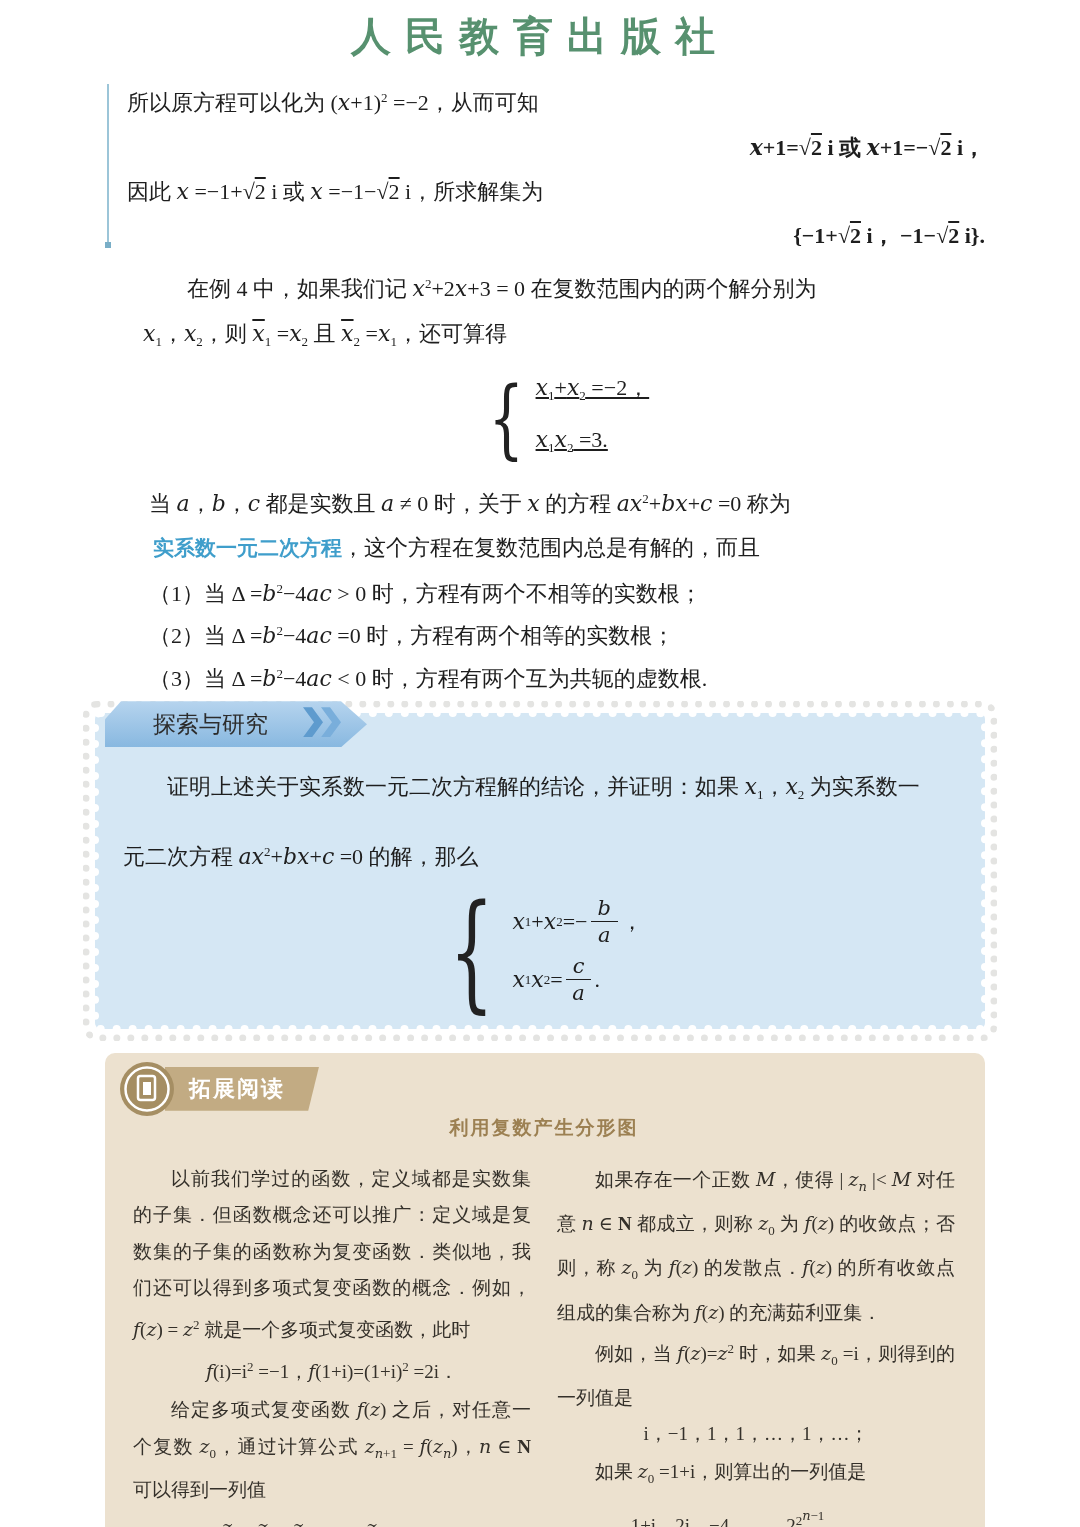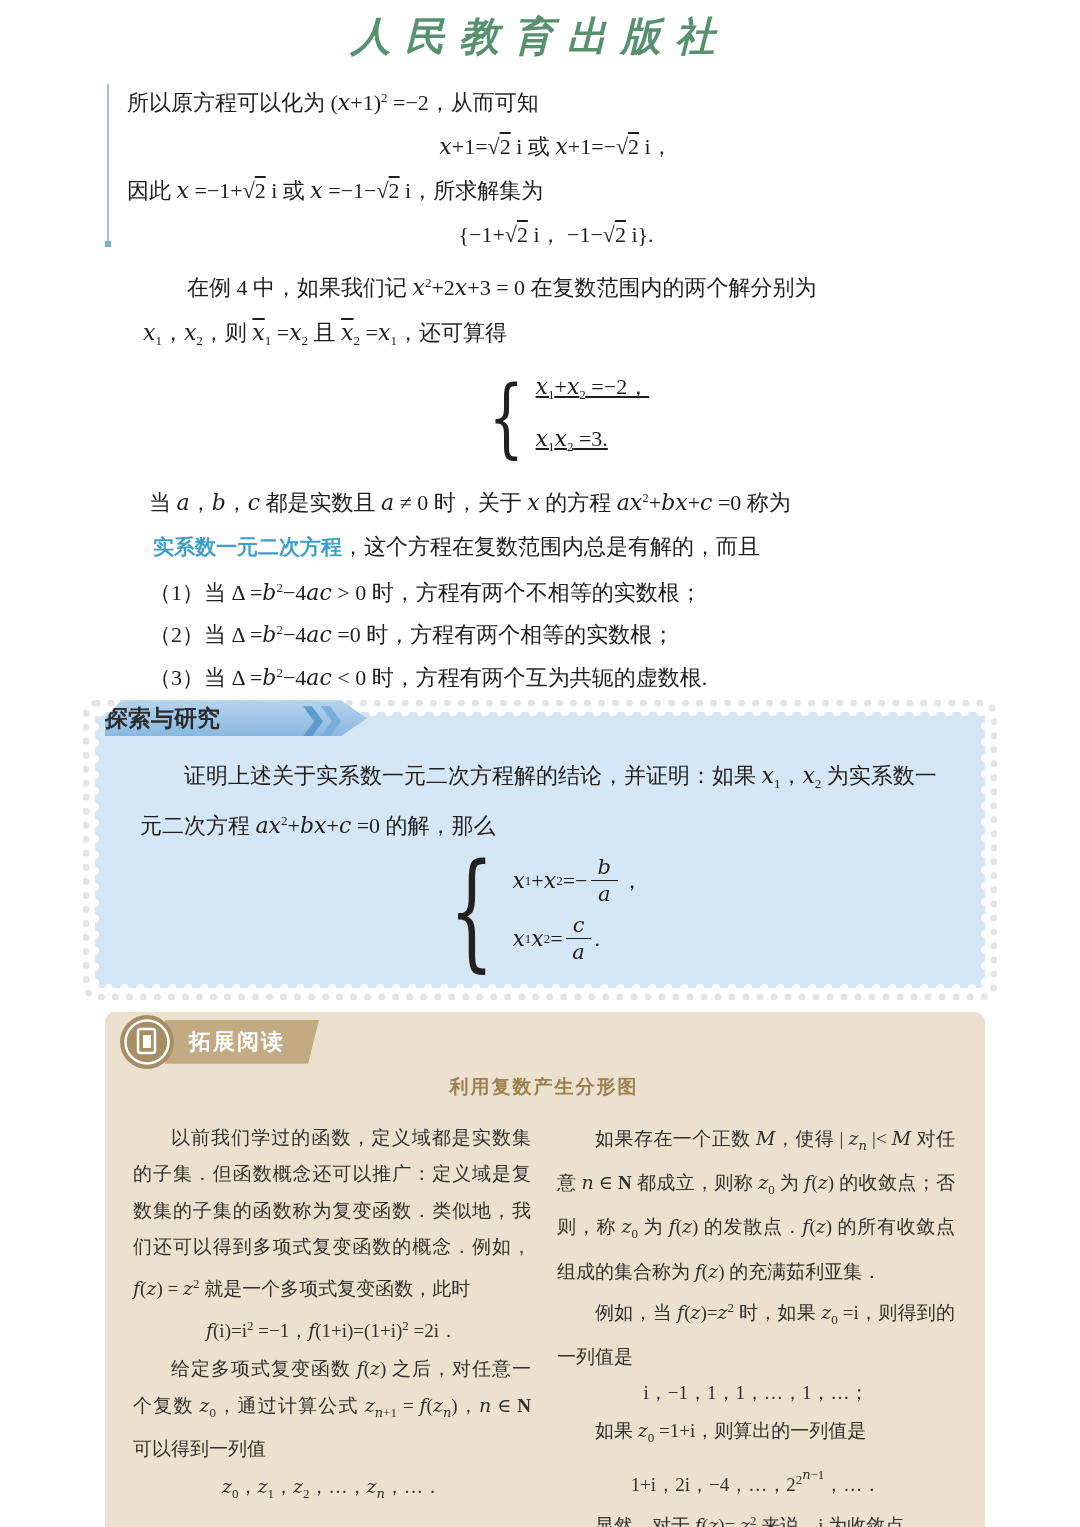--- a/index.html
+++ b/index.html
@@ -1,26 +1,26 @@
 <!DOCTYPE html>
 <html lang="zh"><head>
 <meta charset="utf-8">
 <style>
   * { margin:0; padding:0; box-sizing:border-box; }
   body { background:#888; font-family:"Liberation Serif","DejaVu Serif",serif; }
   .page { position:relative; width:1080px; height:1527px; margin:0 auto; background:#ffffff; overflow:hidden; color:#1e1e1e; }
 
   
-  .wm { text-align:center; color:#57916f; letter-spacing:14px; font-weight:bold; font-style:italic; }
+  .wm { text-align:center; color:#57916f; letter-spacing:14px; font-weight:bold; }
   .wm-top { padding-top:12px; font-size:40px; line-height:50px; height:62px; }
 
   .content { padding:0 95px 0 105px; }
 
   p.ml { font-size:22px; line-height:44px; }
-  p.ml.center { text-align:center; }
+  p.ml.center { text-align:right;font-weight:bold; }
   p.indent { text-indent:2em; }
   i { font-family:"DejaVu Serif",serif; }
   sup, sub { font-size:13px; }
   .ol { text-decoration:overline; }
   .ov { text-decoration:overline; }
 
   
   .solution { position:relative; margin-top:14px; padding-left:22px; }
   .solution::before { content:""; position:absolute; left:2px; top:8px; bottom:14px; width:2px; background:#9cc5d8; }
   .solution::after { content:""; position:absolute; left:0px; bottom:10px; width:6px; height:6px; background:#79aec7; }
@@ -34,44 +34,44 @@
 
   .rc { margin-top:6px; }
   p.li { line-height:37px; text-indent:2em; }
   .kw { color:#3f9ecb; font-weight:bold; font-family:"Liberation Sans",sans-serif; font-size:21px;margin-left:48px; }
 
   
   .explore { position:relative; margin-top:16px; margin-left:-10px; width:890px;
              background:#d5e7f4; border-radius:6px; padding:46px 34px 12px 28px; }
   .explore::before { content:""; position:absolute; inset:-4px; border:8px dotted #ffffff; border-radius:10px; pointer-events:none; }
   .explore::after  { content:""; position:absolute; inset:-12px; border:7px dotted #e4e4e2; border-radius:14px; pointer-events:none; }
-  .explore p.ml { line-height:36px;margin-left:17px; }
+  .explore p.ml { line-height:56px; }
 
-  .explore-banner { position:absolute; top:-12px; left:10px; width:262px; height:36px;
+  .explore-banner { position:absolute; top:-12px; left:10px; width:262px; height:46px;
       background:linear-gradient(180deg,#b6d4ee,#88b8e0); color:#2c2c2c;
-      font-family:"Liberation Sans",sans-serif; font-weight:bold; font-size:23px;
-      display:flex; align-items:center; z-index:3;
+      font-family:"Liberation Sans",sans-serif; font-weight:normal; font-size:23px;
+      display:flex; align-items:center; padding-left:48px; z-index:3;
       clip-path:polygon(16px 0, calc(100% - 26px) 0, 100% 50%, calc(100% - 26px) 100%, 0 100%, 0 18px); }
   .chev { position:absolute; top:6px; width:20px; height:30px;
       clip-path:polygon(0 0,45% 0,100% 50%,45% 100%,0 100%,55% 50%); }
   .c1 { right:44px; background:#5e9bce; }
   .c2 { right:26px; background:#79aedb; }
 
   .sys2 { margin-top:6px; }
   .b2 { font-size:128px; line-height:120px; transform:scaleX(.55); }
   .eqs2 { margin-left:0; font-size:22px; }
   .eqs2 > div { display:flex; align-items:center; height:58px; }
   .frac { display:inline-flex; flex-direction:column; text-align:center; vertical-align:middle; margin:0 3px; font-size:21px; line-height:24px; }
   .frac .num { border-bottom:1.5px solid #1e1e1e; padding:0 7px 1px; }
   .frac .den { padding-top:1px; }
 
   
   .reading { position:relative; margin-top:24px; background:#ece1cf; border-radius:10px;
              padding:60px 30px 20px 28px; }
-  .reading-header { position:absolute; top:2px; left:14px; display:flex; align-items:center; z-index:2; }
+  .reading-header { position:absolute; top:8px; left:14px; display:flex; align-items:center; z-index:2; }
   .badge { width:56px; height:56px; display:block; z-index:3; }
   .band { margin-left:-10px; background:#c2ab83; color:#fff; position:relative;
           font-family:"Liberation Sans",sans-serif; font-weight:bold; font-size:22px;
           padding:7px 34px 7px 24px; letter-spacing:2px;
           clip-path:polygon(0 0,100% 0,93% 100%,0 100%); }
   .rtitle { text-align:center; color:#9c8052; font-family:"Liberation Sans",sans-serif;
             font-size:19px; letter-spacing:2px; margin:2px 0 20px; }
   .cols { display:flex; gap:26px; }
   .col { flex:1; font-size:19px; line-height:36.5px; text-align:justify; color:#34302a; }
   .col p { text-indent:2em; }

